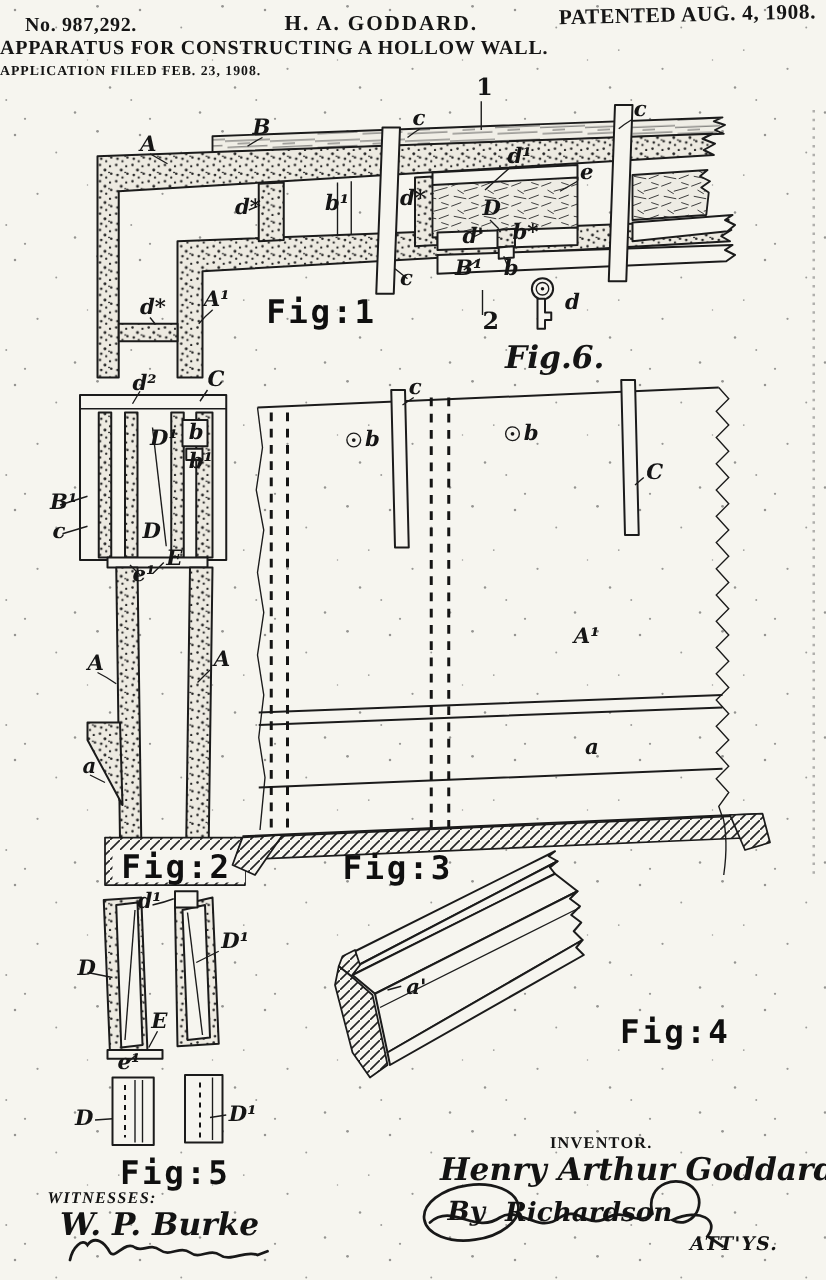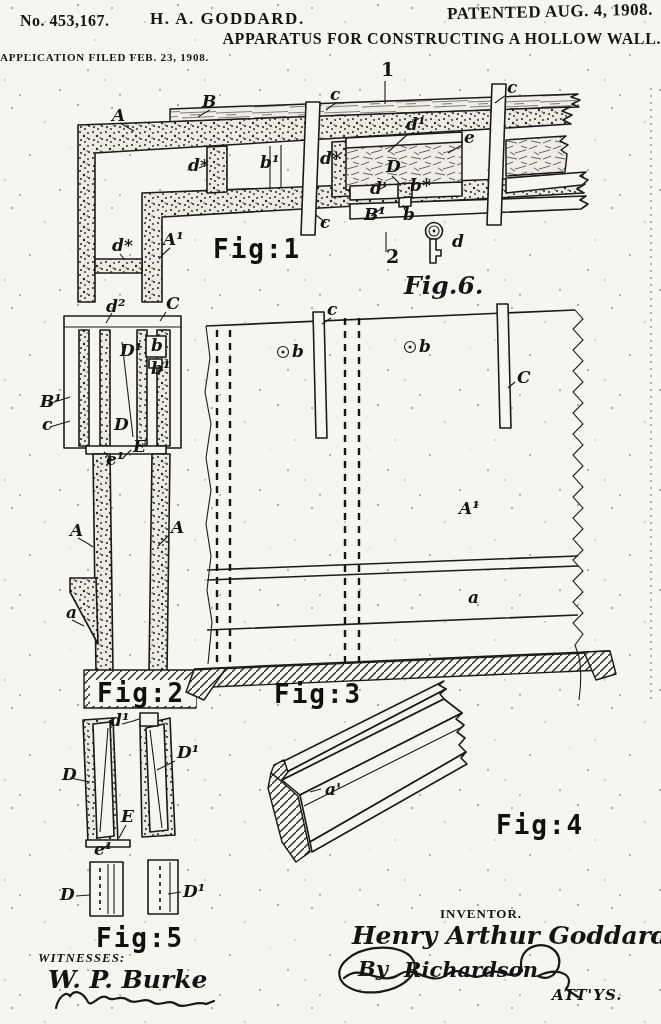--- a/index.html
+++ b/index.html
@@ -1,22 +1,22 @@
 <!DOCTYPE html>
 <html><head>
 <meta charset="utf-8">
 <style>
   html,body{margin:0;padding:0;background:#9a9a94;}
   .page{position:relative;width:661px;height:1024px;margin:0 auto;background:#f6f5ef;overflow:hidden;
         font-family:"Liberation Serif",serif;color:#151515;}
   .hdr{position:absolute;white-space:nowrap;}
   .h-patno{left:20px;top:12px;font-size:16px;font-weight:700;letter-spacing:.5px;}
-  .h-name{left:150px;top:9px;width:310px;font-size:17px;font-weight:700;letter-spacing:1.5px;}
+  .h-name{left:150px;top:9px;width:310px;text-align:center;font-size:17px;font-weight:700;letter-spacing:1.5px;}
   .h-patented{right:8px;top:2px;font-size:17px;font-weight:700;letter-spacing:.5px;transform:rotate(-1.3deg);}
-  .h-title{left:0;top:30px;width:100%;text-align:right;font-size:16px;font-weight:700;letter-spacing:.6px;font-family:Liberation Serif, serif;}
+  .h-title{left:0;top:30px;width:100%;text-align:left;font-size:16px;font-weight:700;letter-spacing:.6px;font-family:Liberation Serif, serif;}
   .h-app{left:0;top:51px;width:100%;font-size:11px;font-weight:700;letter-spacing:.8px;}
   svg{position:absolute;left:0;top:0;}
   .ln{stroke:#1b1b1b;stroke-width:1.6;fill:none;stroke-linejoin:round;}
   .w{fill:#f6f5ef;stroke:#1b1b1b;stroke-width:1.6;stroke-linejoin:round;}
   .stp{fill:url(#stip);stroke:#1b1b1b;stroke-width:1.6;stroke-linejoin:round;}
   .fbr{fill:url(#fibr);stroke:#1b1b1b;stroke-width:1.5;stroke-linejoin:round;}
   .wd{fill:url(#wood);stroke:#1b1b1b;stroke-width:1.5;stroke-linejoin:round;}
   .ht{fill:url(#hatch);stroke:#1b1b1b;stroke-width:1.4;stroke-linejoin:round;}
   .thin{stroke:#1b1b1b;stroke-width:1.1;fill:none;}
   .dash{stroke:#141414;stroke-width:2.4;fill:none;stroke-dasharray:7 6;}
@@ -252,18 +252,18 @@
       <text class="lbl" x="440" y="918">INVENTOR.</text>
       <text class="sig" x="352" y="944">Henry Arthur Goddard</text>
       <ellipse cx="377" cy="970" rx="38" ry="22" transform="rotate(-8 377 970)" stroke="#181818" stroke-width="2.2" fill="none"></ellipse>
       <path d="M344 978 C362 962 380 988 400 974 C415 964 430 988 448 974 C462 964 470 984 486 974 C500 966 510 982 522 971 C515 946 545 938 556 952 C566 965 552 984 538 976 C560 966 576 976 566 989 L578 997" stroke="#181818" stroke-width="2.2" fill="none" stroke-linecap="round"></path>
       <text class="sig2" x="358" y="976">By</text>
       <text class="sig2" x="404" y="977">Richardson</text>
       <text class="atty" x="552" y="1000">ATT'YS.</text>
     </g>
   </svg>
 
-  <div class="hdr h-patno">No. 453,167.</div>
+  <div class="hdr h-patno">No. 987,292.</div>
   <div class="hdr h-name">H. A. GODDARD.</div>
   <div class="hdr h-patented">PATENTED AUG. 4, 1908.</div>
   <div class="hdr h-title">APPARATUS FOR CONSTRUCTING A HOLLOW WALL.</div>
   <div class="hdr h-app">APPLICATION FILED FEB. 23, 1908.</div>
 </div>
 
 </body></html>

